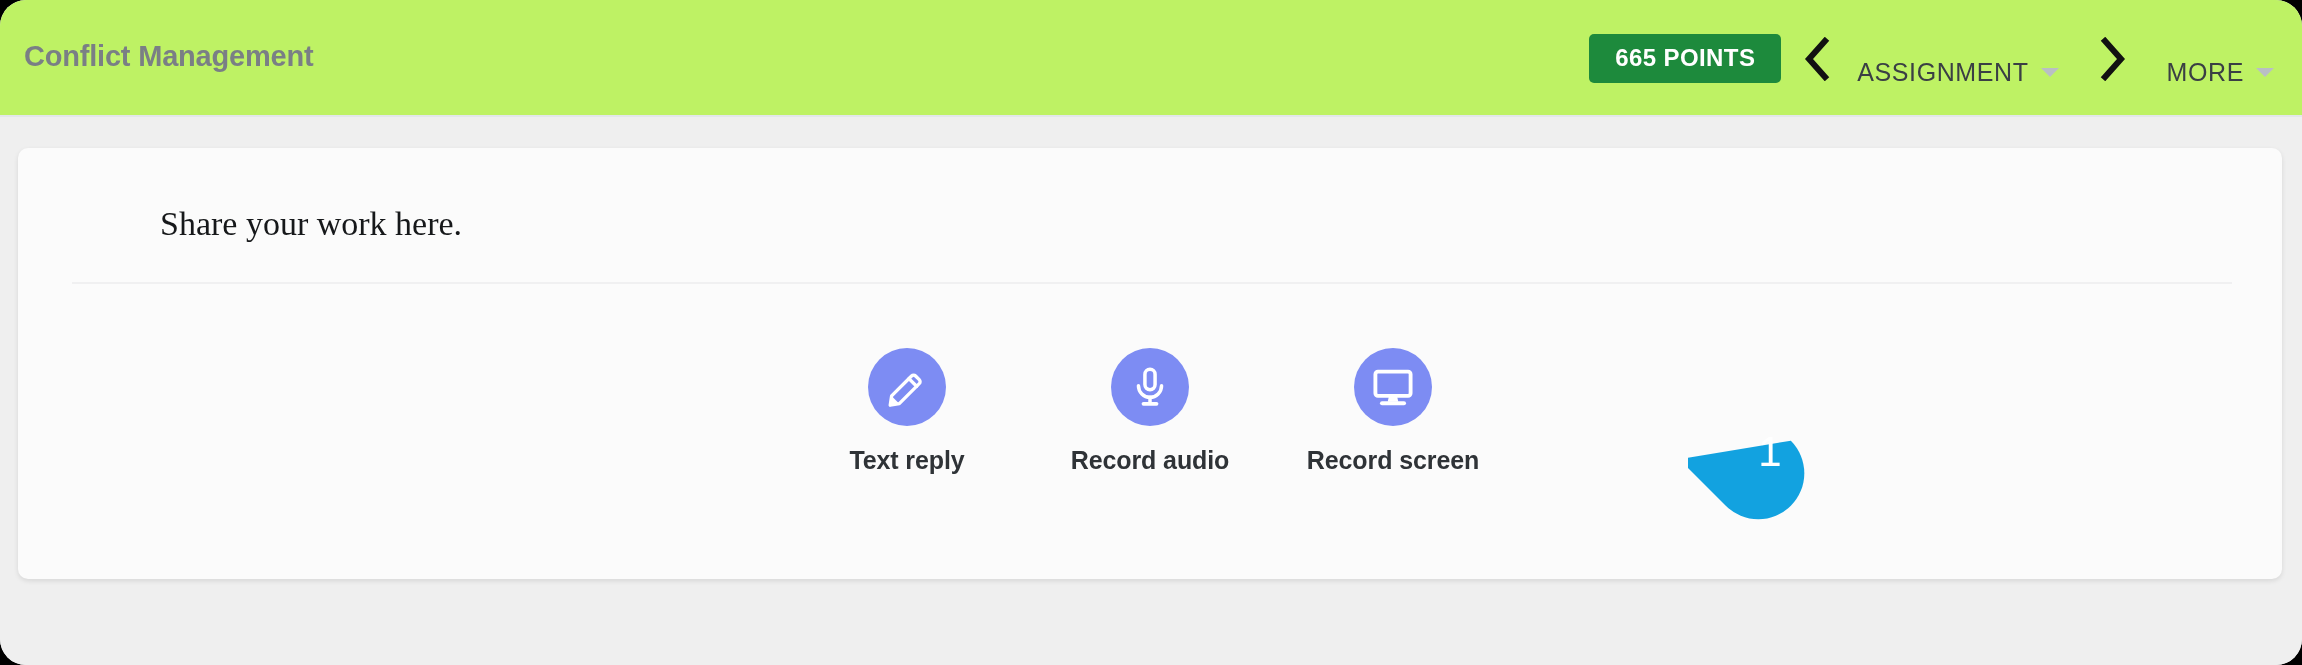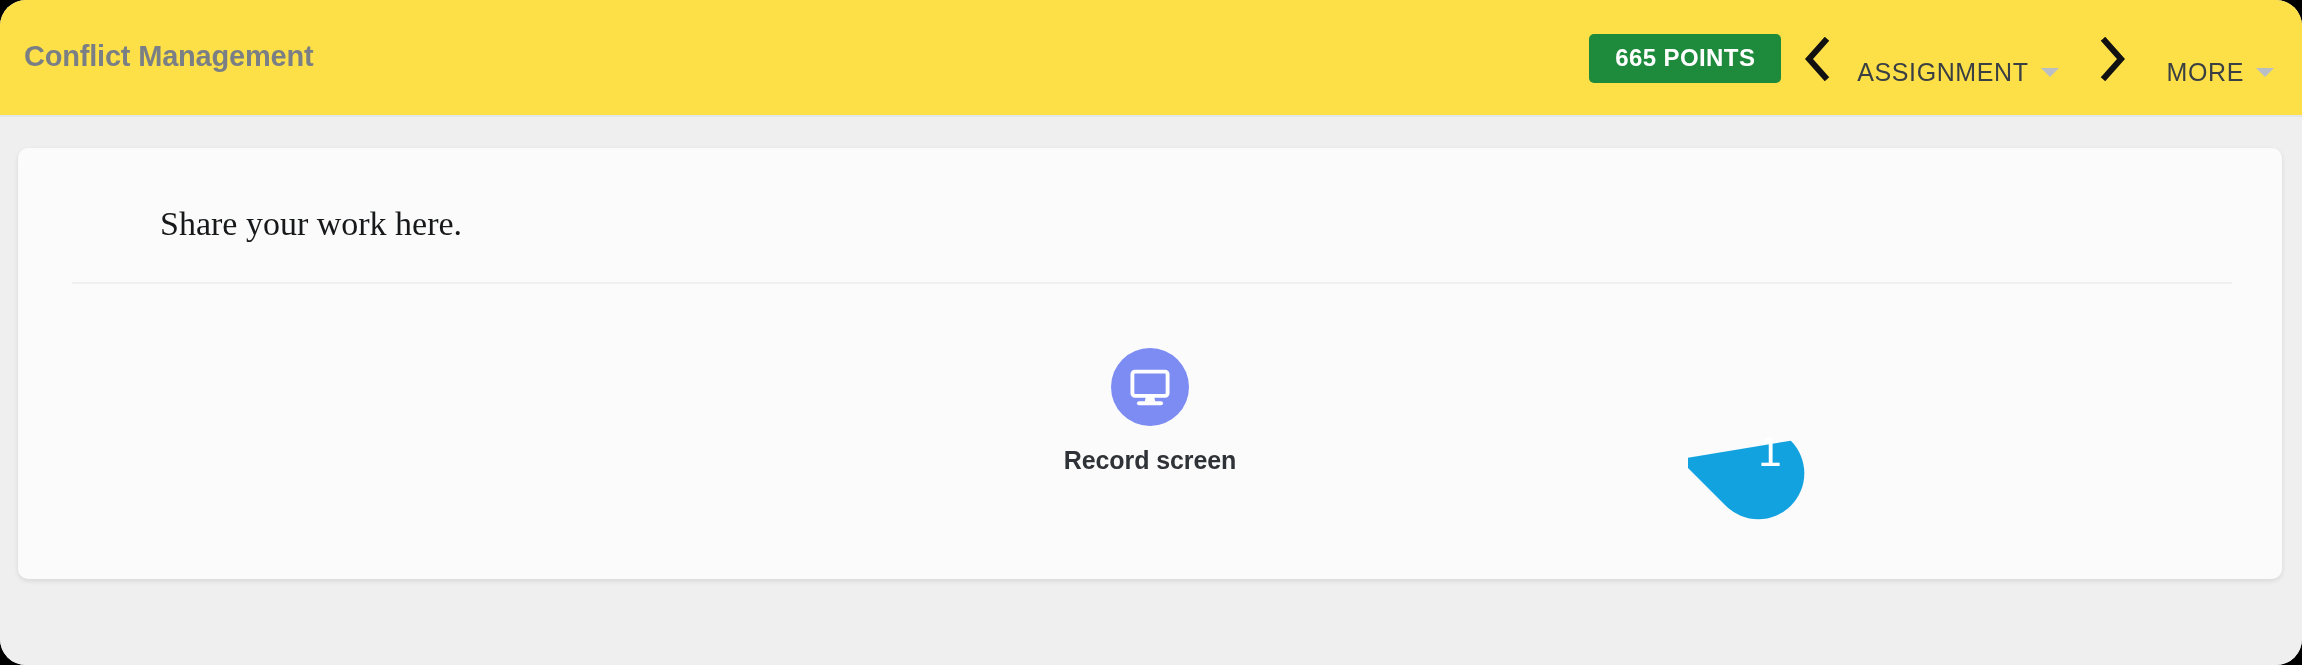--- a/index.html
+++ b/index.html
@@ -27,21 +27,21 @@
     background: #efefef;
   }
 
   
   #header {
     position: absolute;
     left: 0;
     top: 0;
     width: 2302px;
     height: 117px;
-    background: #fde047;
+    background: #bef264;
     border-bottom: 2px solid #e3e7ea;
     box-sizing: border-box;
   }
 
   #page-title {
     position: absolute;
     left: 24px;
     top: 40px;
     font-size: 29px;
     font-weight: bold;
@@ -269,23 +269,48 @@
   <div id="page-body">
 
     <div id="submission-card">
 
       <div id="share-heading">Share your work here.</div>
 
       <div id="card-divider"></div>
 
       <div id="options-row">
 
-
-
-
+        <div class="option">
+          <div class="option-circle">
+            <span>
+              <svg width="42" height="42" viewBox="0 0 24 24">
+                <path d="M3.2 17.1 L14.6 5.7 a1.6 1.6 0 0 1 2.3 0 l2.1 2.1 a1.6 1.6 0 0 1 0 2.3 L7.6 21.5 L2.4 22.4 Z" fill="none" stroke="#ffffff" stroke-width="1.9" stroke-linejoin="round"></path>
+                <line x1="13.1" y1="7.2" x2="17.5" y2="11.6" stroke="#ffffff" stroke-width="1.9" stroke-linecap="round"></line>
+                <path d="M3.2 17.1 L7.6 21.5 L2.4 22.4 Z" fill="#ffffff"></path>
+              </svg>
+            </span>
+          </div>
+          <div class="option-label">Text reply</div>
+        </div>
+
+
+
+        <div class="option">
+          <div class="option-circle">
+            <span>
+              <svg width="42" height="42" viewBox="0 0 24 24">
+                <rect x="9.1" y="1.9" width="5.8" height="11.6" rx="2.9" fill="none" stroke="#ffffff" stroke-width="2"></rect>
+                <path d="M5.4 11.3 a6.6 6.6 0 0 0 13.2 0" fill="none" stroke="#ffffff" stroke-width="2" stroke-linecap="round"></path>
+                <line x1="12" y1="17.9" x2="12" y2="21.1" stroke="#ffffff" stroke-width="2" stroke-linecap="round"></line>
+                <line x1="8.3" y1="21.6" x2="15.7" y2="21.6" stroke="#ffffff" stroke-width="2.2" stroke-linecap="round"></line>
+              </svg>
+            </span>
+          </div>
+          <div class="option-label">Record audio</div>
+        </div>
 
         <div class="option">
           <div class="option-circle">
             <span>
               <svg width="44" height="44" viewBox="0 0 24 24">
                 <rect x="2.4" y="3.6" width="19.2" height="13.2" rx="1.4" fill="none" stroke="#ffffff" stroke-width="2.1"></rect>
                 <path d="M9.8 17.0 L9.1 20.0 L14.9 20.0 L14.2 17.0 Z" fill="#ffffff"></path>
                 <line x1="6.0" y1="20.9" x2="18.0" y2="20.9" stroke="#ffffff" stroke-width="2.2" stroke-linecap="round"></line>
               </svg>
             </span>

